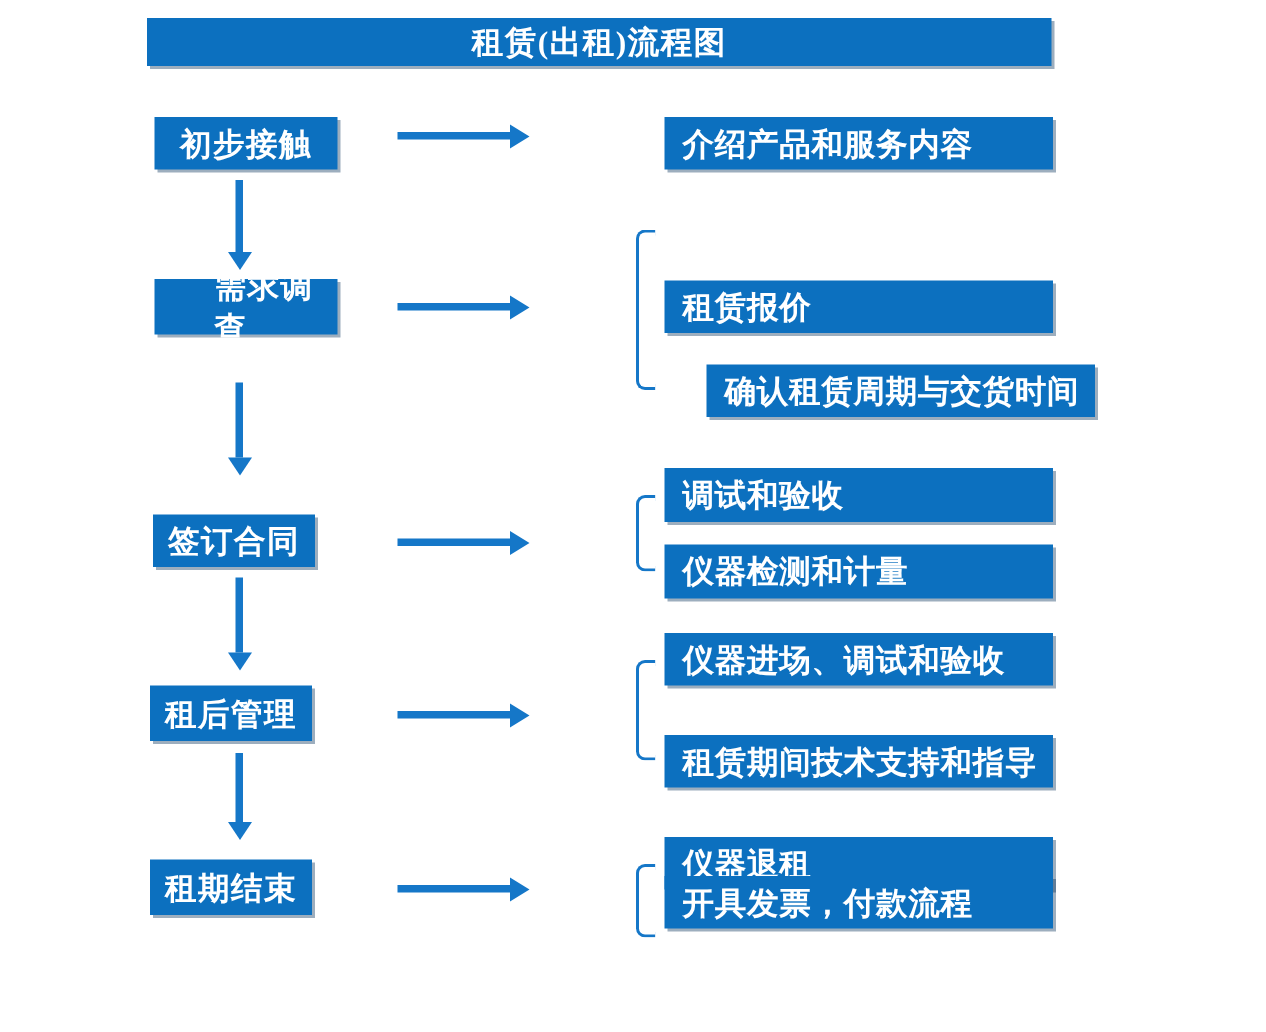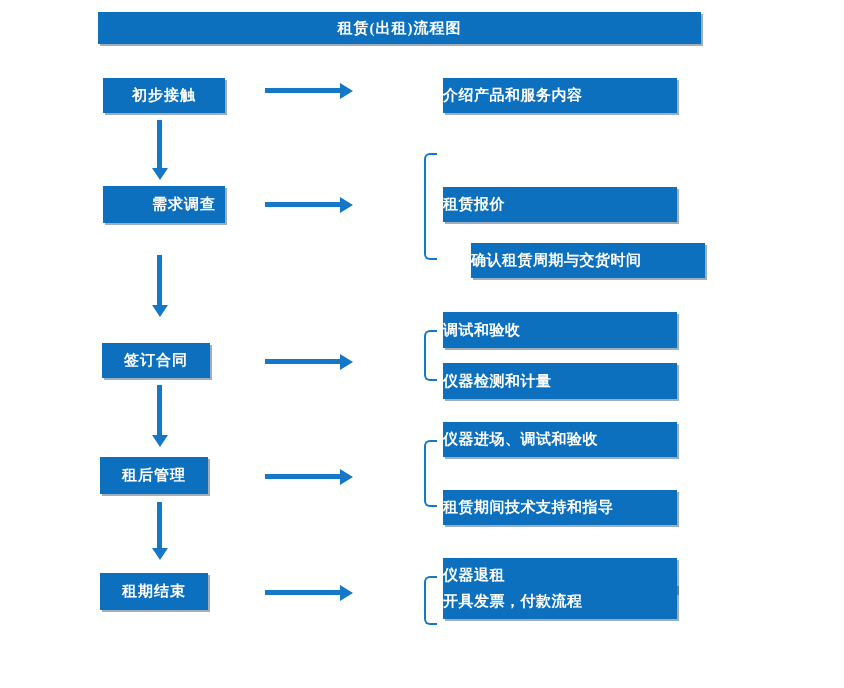--- a/index.html
+++ b/index.html
@@ -9,35 +9,36 @@
     font-family: "Liberation Serif", "DejaVu Serif", serif;
   }
   .canvas {
     position: relative; width: 844px; height: 688px; background: #ffffff; overflow: hidden;
   }
   .bluebox {
     position: absolute;
     background: var(--accent, #0c70bf);
     color: var(--text_on_accent, #ffffff);
     font-weight: bold;
-    font-size: 15px;
+    font-size: 21px;
     box-shadow: 2px 2px 0 rgba(9, 53, 92, 0.40);
   }
   .titlebar {
     left: 98px; top: 12px; width: 603px; height: 32px;
     display: flex; align-items: center; justify-content: center;
     letter-spacing: 1px;
   }
   .step {
     display: flex; align-items: center; justify-content: center;
     letter-spacing: 1px;
   }
   .detail {
-    left: 443px; width: 234px; height: 35px;
+    left: 443px; width: 259px; height: 35px;
     display: flex; align-items: center;
+    padding-left: 12px;
     letter-spacing: 0.5px;
   }
   
   .harrow {
     position: absolute; left: 265px; width: 75px; height: 5px;
     background: var(--arrow, #1577c8);
   }
   .harrow::after {
     content: ""; position: absolute; right: -13px; top: -5.5px;
     width: 0; height: 0;

